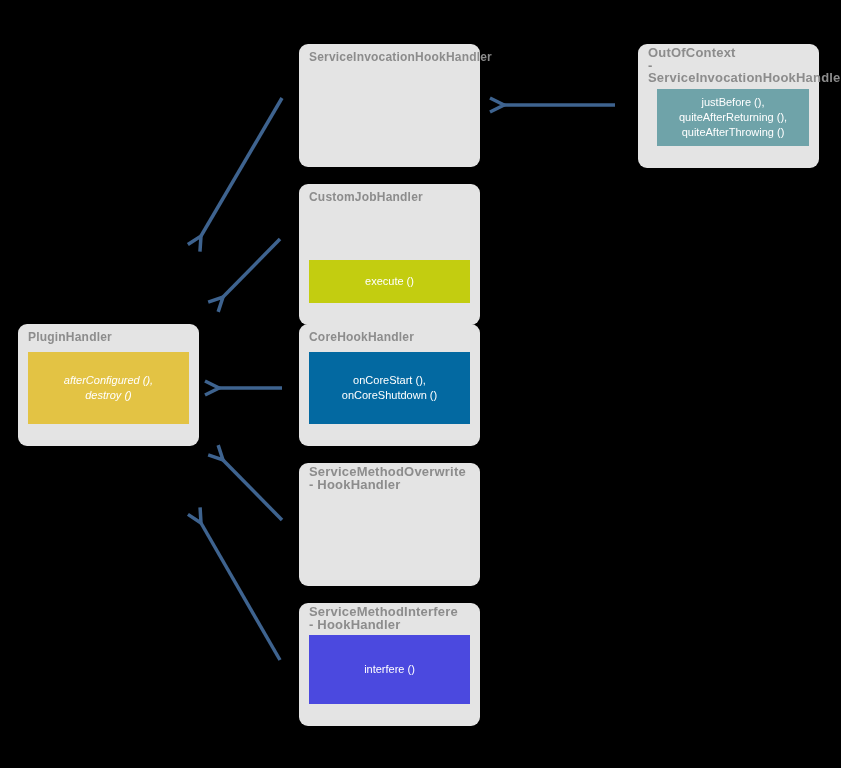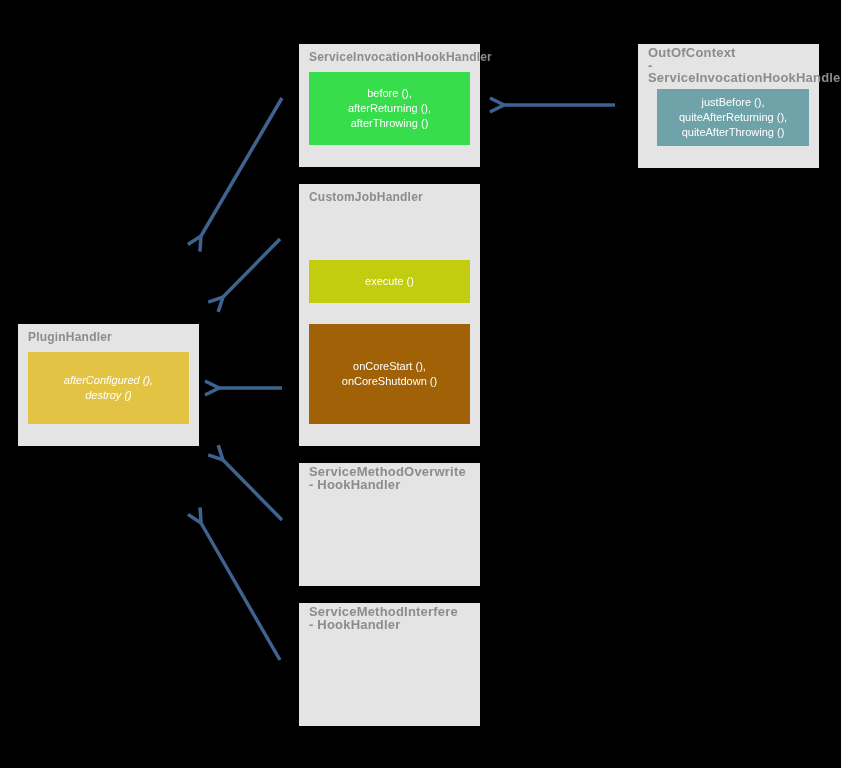--- a/index.html
+++ b/index.html
@@ -31,20 +31,21 @@
     fill: none;
     stroke-width: 3.5;
   }
   .node {
     position: absolute;
     background: var(--container_bg, #E4E4E4);
     box-sizing: border-box;
     padding: 0 10px 22px 10px;
     display: flex;
     flex-direction: column;
+    border-radius: 9px;
   }
   .node-title {
     font-size: 12px;
     font-weight: bold;
     line-height: 13px;
     color: var(--title_text, #8C8C8C);
     padding: 7px 0 8px 0;
     white-space: pre-line;
     letter-spacing: 0.2px;
   }
@@ -79,23 +80,20 @@
   <line x1="615" y1="105" x2="504" y2="105" marker-end="url(#arrowhead)"></line>
       <line x1="282" y1="98" x2="201" y2="236" marker-end="url(#arrowhead)"></line>
       <line x1="280" y1="239" x2="223" y2="297" marker-end="url(#arrowhead)"></line>
       <line x1="282" y1="388" x2="219" y2="388" marker-end="url(#arrowhead)"></line>
       <line x1="282" y1="520" x2="223" y2="460" marker-end="url(#arrowhead)"></line>
       <line x1="280" y1="660" x2="201" y2="523" marker-end="url(#arrowhead)"></line>
     </svg>
 
   <div class="node" style="left:299px; top:44px; width:181px; height:123px;">
     <div class="node-title">ServiceInvocationHookHandler</div>
-    <div class="node-body" style="background-color: rgb(56, 221, 76);">before (),
-afterReturning (),
-afterThrowing ()</div>
   </div>
 
   <div class="node node--two" style="left:638px; top:44px; width:181px; height:124px;">
     <div class="node-title">OutOfContext
 - ServiceInvocationHookHandler</div>
     <div class="node-body" style="background-color: rgb(111, 163, 169); margin-left: 9px;">justBefore (),
 quiteAfterReturning (),
 quiteAfterThrowing ()</div>
   </div>
 
@@ -104,27 +102,29 @@
     <div class="node-body" style="background-color: rgb(195, 205, 16);">execute ()</div>
   </div>
 
   <div class="node" style="left:18px; top:324px; width:181px; height:122px;">
     <div class="node-title">PluginHandler</div>
     <div class="node-body" style="background-color: rgb(227, 195, 68); font-style: italic;">afterConfigured (),
 destroy ()</div>
   </div>
 
   <div class="node" style="left:299px; top:324px; width:181px; height:122px;">
-    <div class="node-body" style="background-color: #a16207;">onCoreStart (),
+    <div class="node-title">CoreHookHandler</div>
+    <div class="node-body" style="background-color: #0369a1;">onCoreStart (),
 onCoreShutdown ()</div>
   </div>
 
   <div class="node node--two" style="left:299px; top:463px; width:181px; height:123px;">
     <div class="node-title">ServiceMethodOverwrite
 - HookHandler</div>
   </div>
 
   <div class="node node--two" style="left:299px; top:603px; width:181px; height:123px;">
     <div class="node-title">ServiceMethodInterfere
 - HookHandler</div>
+    <div class="node-body" style="background-color: rgb(75, 73, 223);">interfere ()</div>
   </div>
 
 </div>
 
 </body></html>

